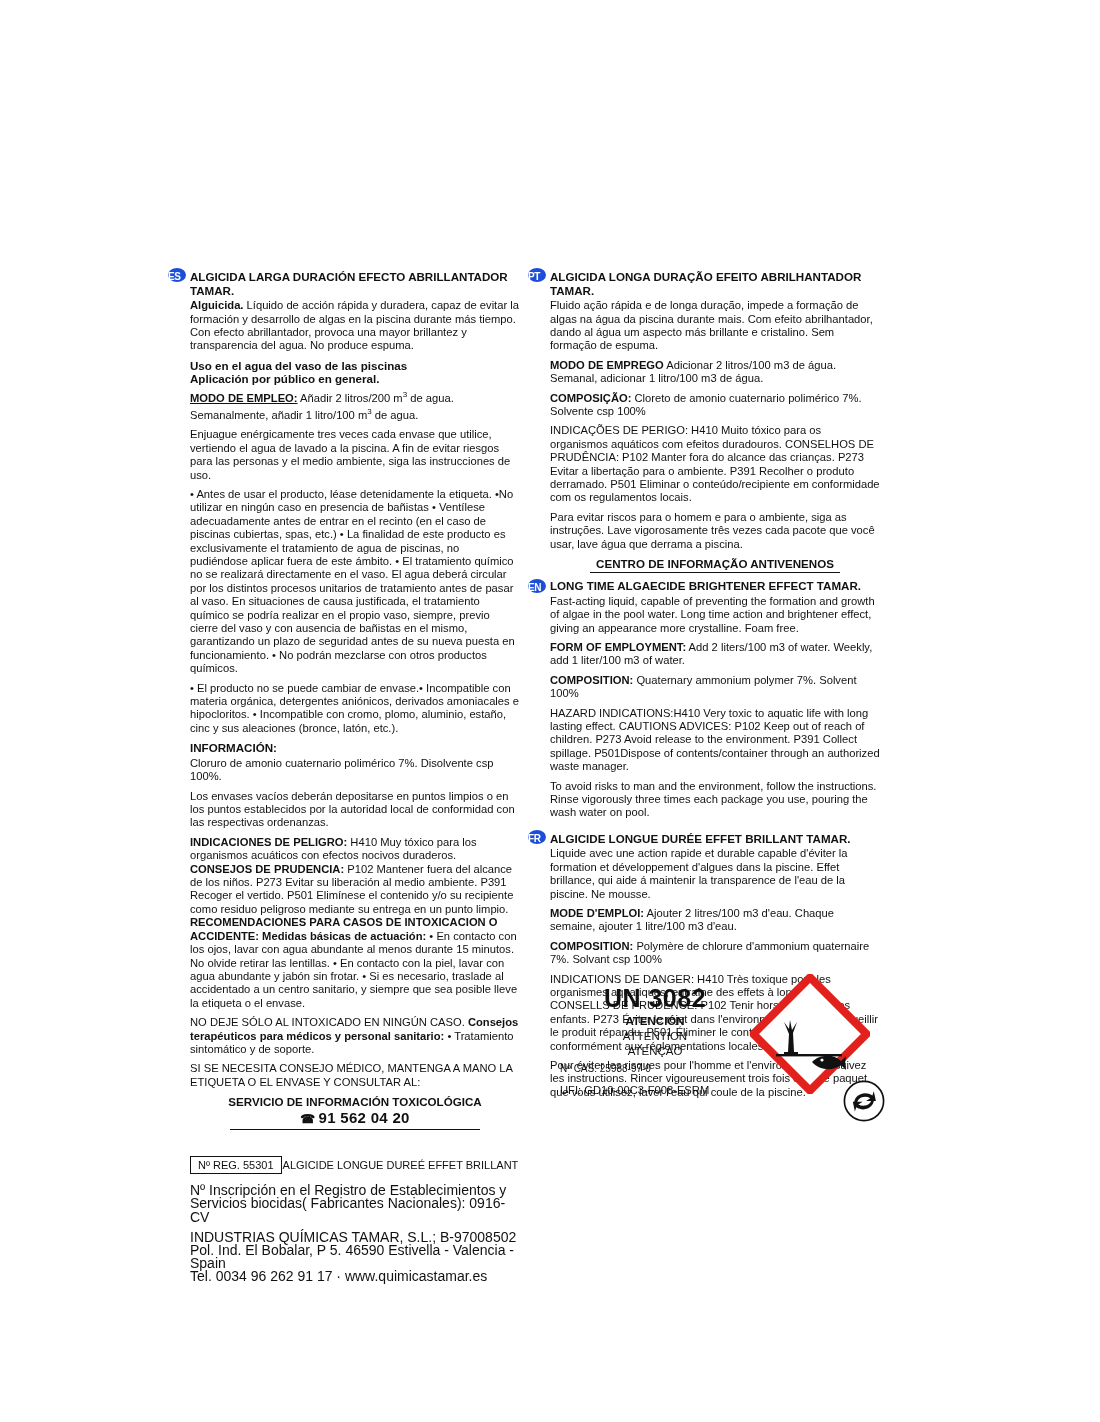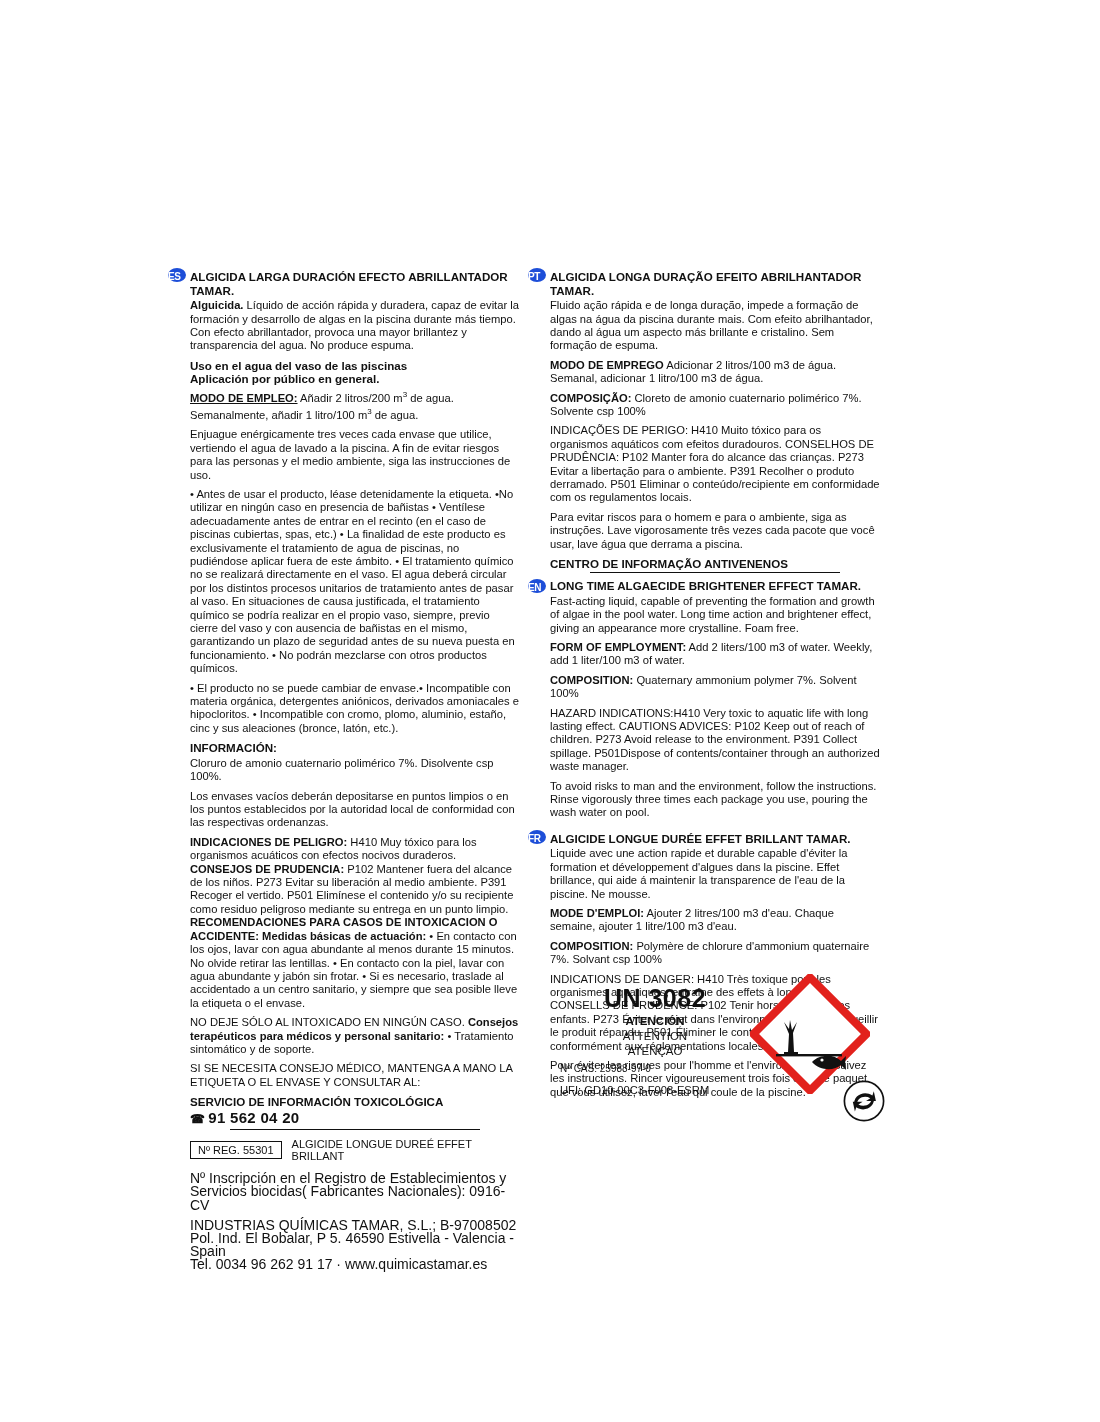--- a/index.html
+++ b/index.html
@@ -57,21 +57,21 @@
     font-weight: bold;
     font-size: 11.6px;
     line-height: 13.6px;
     margin: 0 0 2px 0;
   }
   .u { text-decoration: underline; }
   sup { font-size: 8px; vertical-align: super; }
 
   .phone-box {
     margin: 6px 0 6px 0;
-    text-align: left;
+    text-align: center;
   }
   .phone-box .title {
     font-size: 11.6px;
     font-weight: bold;
     display: block;
     line-height: 14px;
   }
   .phone-box .num {
     font-size: 15px;
     font-weight: bold;
@@ -85,22 +85,22 @@
     margin: 1px auto 0 auto;
   }
   .phone-ico {
     font-size: 12px;
     margin-right: 3px;
   }
 
   .regline {
     display: flex;
     align-items: center;
-    gap: 10px;
-    margin: 8px 0 10px 0;
+    gap: 1px;
+    margin: 26px 0 10px 0;
   }
   .regbox {
     border: 1px solid #111;
     padding: 2px 7px;
     font-size: 11px;
     white-space: nowrap;
   }
   .regtext { font-size: 11px; }
 
   .footer p {

